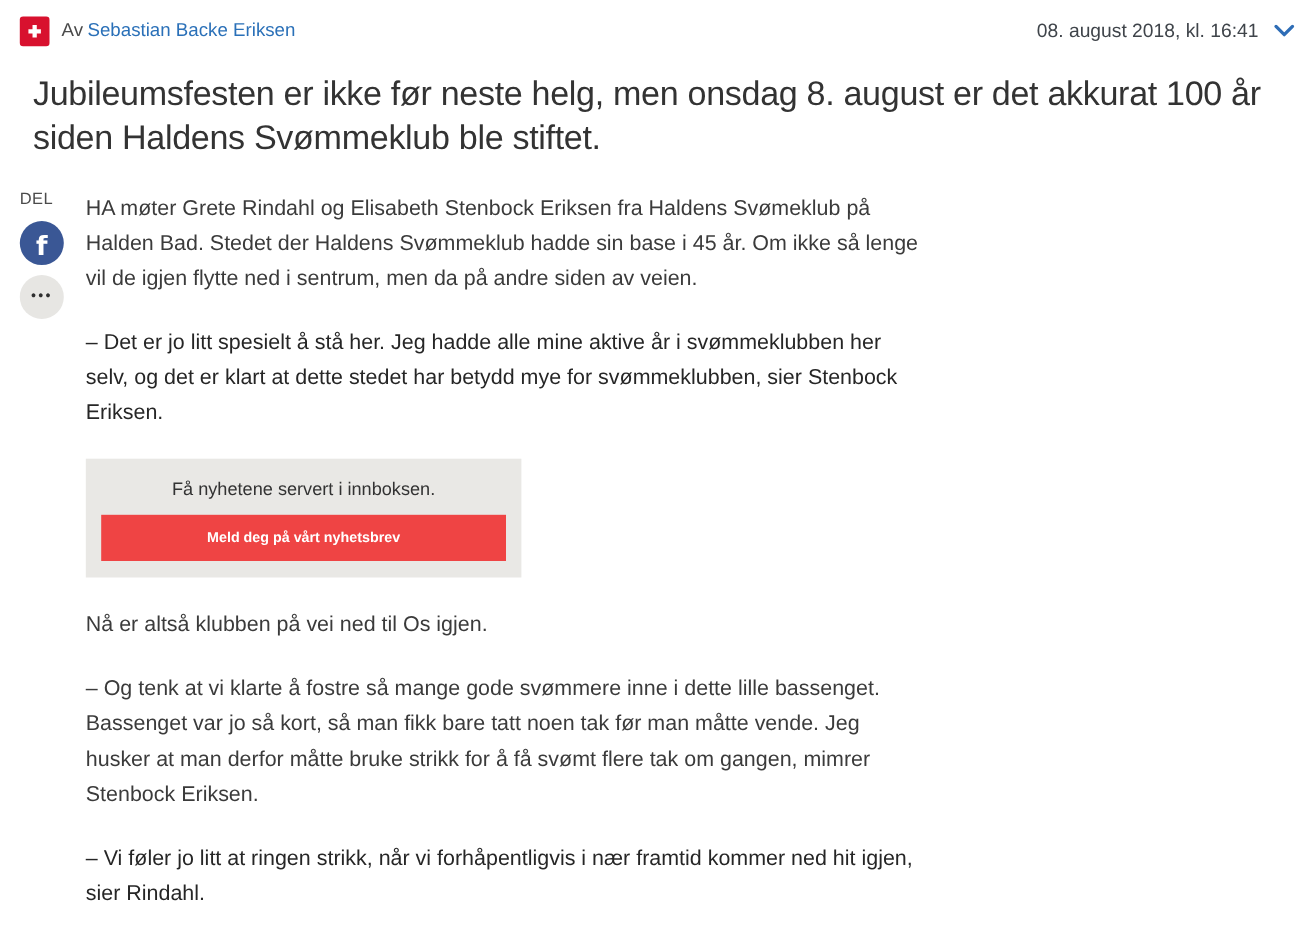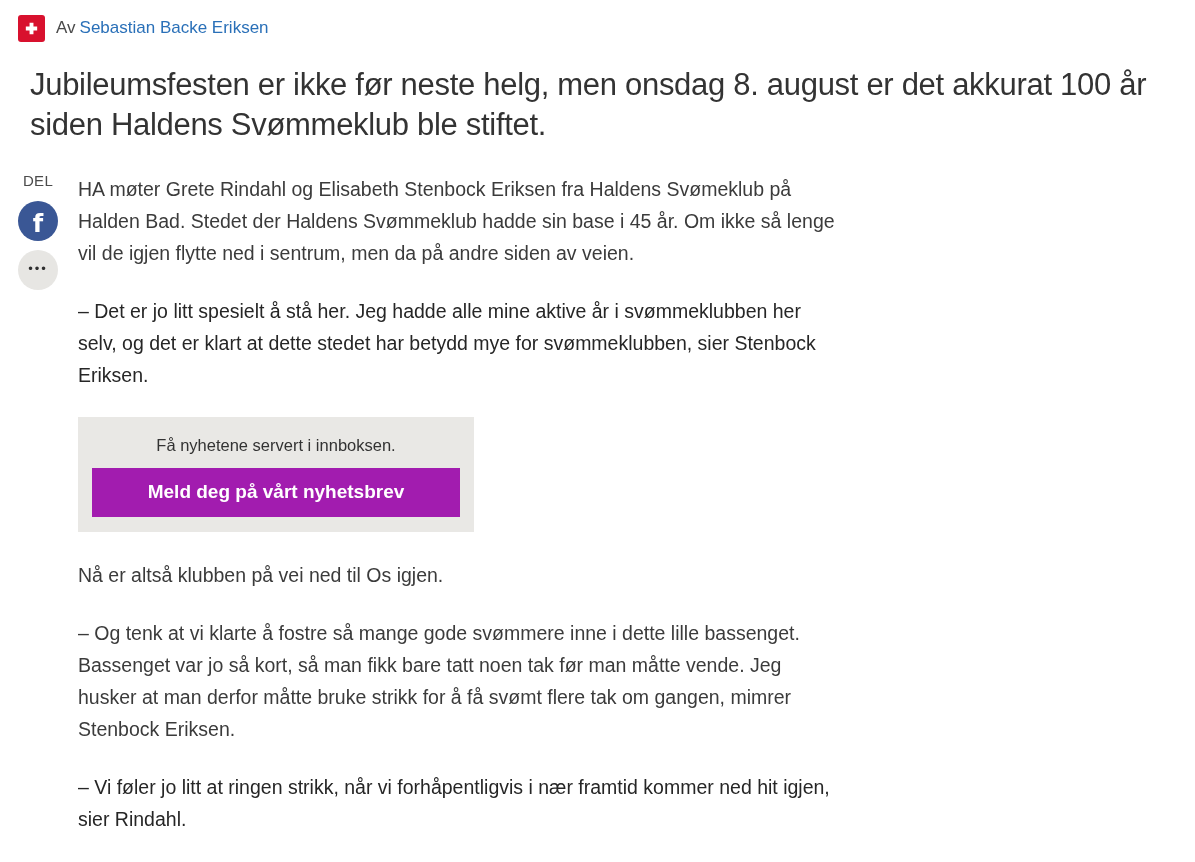--- a/index.html
+++ b/index.html
@@ -39,21 +39,21 @@
     font-size: 31px; font-weight: 300; letter-spacing: -0.3px;
     line-height: 40px; color: #333333;
     max-width: 1160px;
   }
 
   
   .article-wrap { position: relative; padding-left: 60px; margin-top: 28px; }
 
   .share-rail {
     position: absolute; left: 0; top: 0; width: 40px;
-    display: flex; flex-direction: column; align-items: center;
+    display: flex; flex-direction: column; align-items: flex-start;
   }
   .share-label {
     font-size: 15px; color: #4b4b4b; letter-spacing: 0.3px;
     margin-bottom: 13px; line-height: 1;
   }
   .icon-circle {
     width: 40px; height: 40px; border-radius: 50%;
     border: none; padding: 0; cursor: pointer;
     display: flex; align-items: center; justify-content: center;
     margin-bottom: 9px;
@@ -80,39 +80,47 @@
 
   
   .newsletter-box {
     width: 396px; background: #e9e8e5;
     padding: 19px 14px 15px 14px;
     text-align: center; margin: 0 0 27px 0;
   }
   .newsletter-prompt { font-size: 16.5px; color: #333333; margin-bottom: 13px; }
   .newsletter-button {
     display: block; width: 100%;
-    background: #a21caf; color: #ffffff;
+    background: #ef4444; color: #ffffff;
     border: none; cursor: pointer;
-    font-family: inherit; font-size: 19px; font-weight: 700;
+    font-family: inherit; font-size: 13px; font-weight: 700;
     padding: 13px 0 14px 0;
   }
 </style>
 </head>
 <body>
 
 <div class="page">
 
   <header class="byline-row">
     <span class="plus-badge">
       <svg width="17" height="17" viewBox="0 0 24 24" aria-hidden="true">
         <path d="M12 4 V20 M4 12 H20" stroke="#ffffff" stroke-width="5.5" fill="none"></path>
       </svg>
     </span>
     <span class="byline-text"><span>Av</span><a class="author-link">Sebastian Backe Eriksen</a></span>
     <span class="flex-spacer"></span>
+    <span class="date-group">
+      <span class="date">08. august 2018, kl. 16:41</span>
+      <span class="chevron">
+        <svg width="19" height="12" viewBox="0 0 19 12" aria-hidden="true">
+          <path d="M2 2 L9.5 9.5 L17 2" fill="none" stroke="#2e6db6" stroke-width="3" stroke-linecap="round" stroke-linejoin="round"></path>
+        </svg>
+      </span>
+    </span>
   </header>
 
   <h1 class="headline">Jubileumsfesten er ikke før neste helg, men onsdag 8. august er det akkurat 100 år siden Haldens Svømmeklub ble stiftet.</h1>
 
   <div class="article-wrap">
 
     <aside class="share-rail">
       <div class="share-label">DEL</div>
       <button class="icon-circle fb">
         <span class="fb-glyph">f</span>

